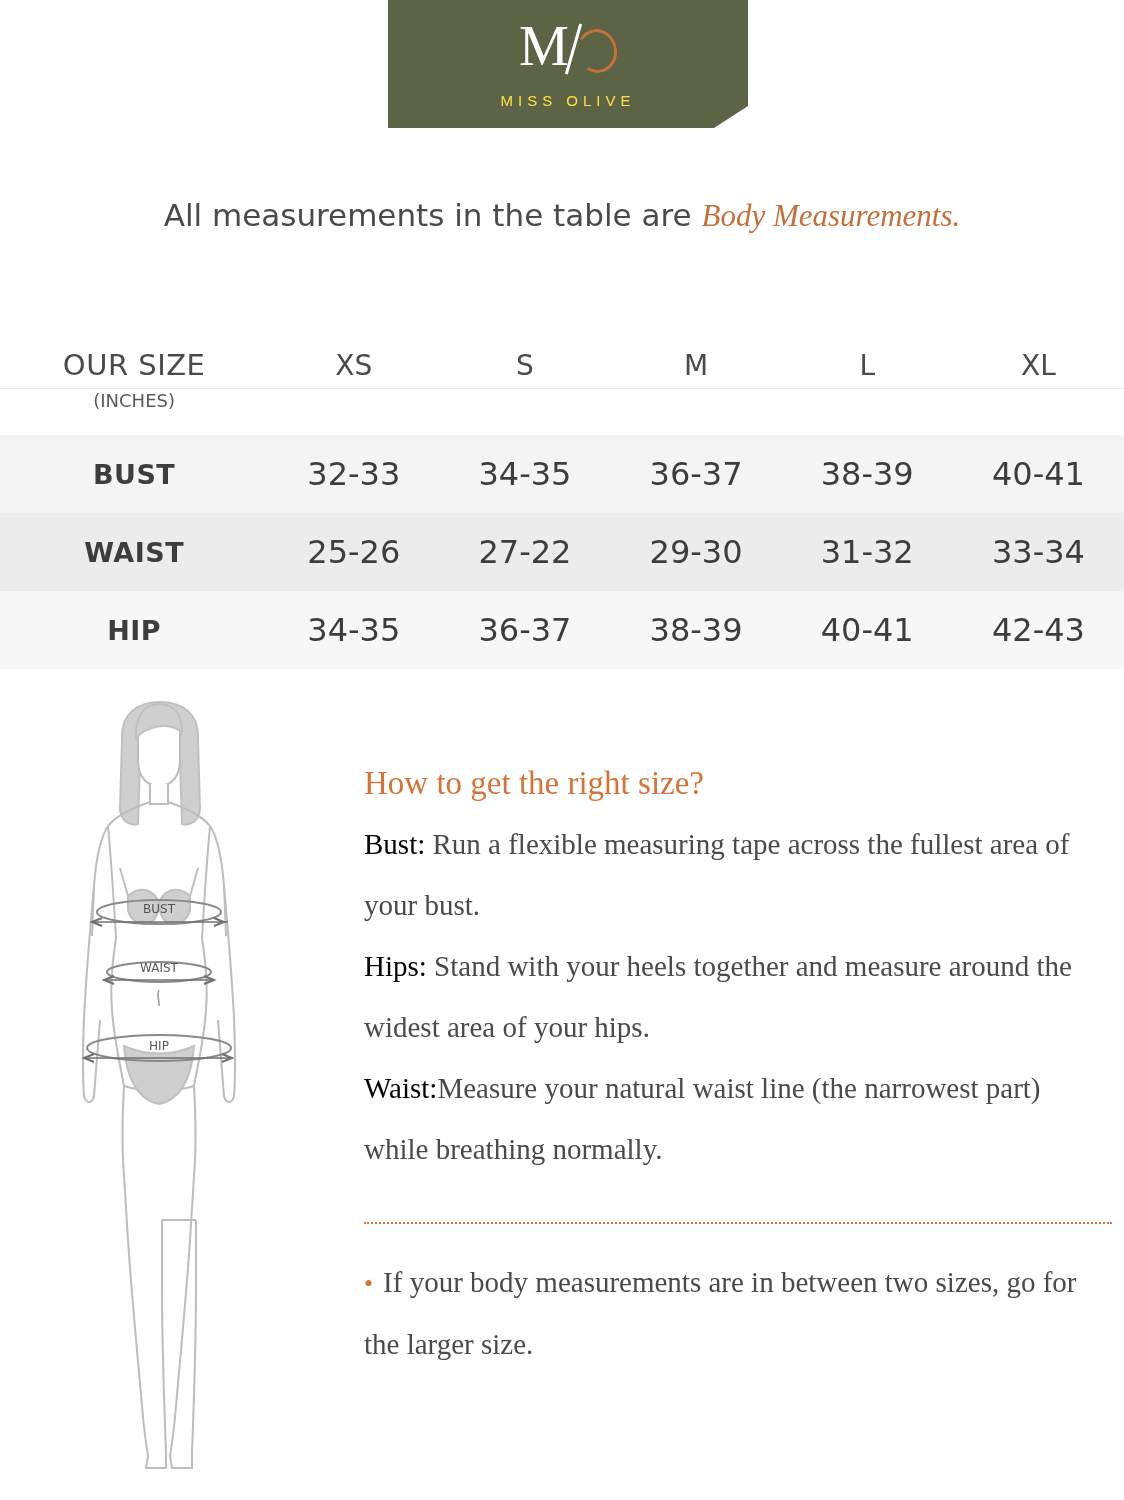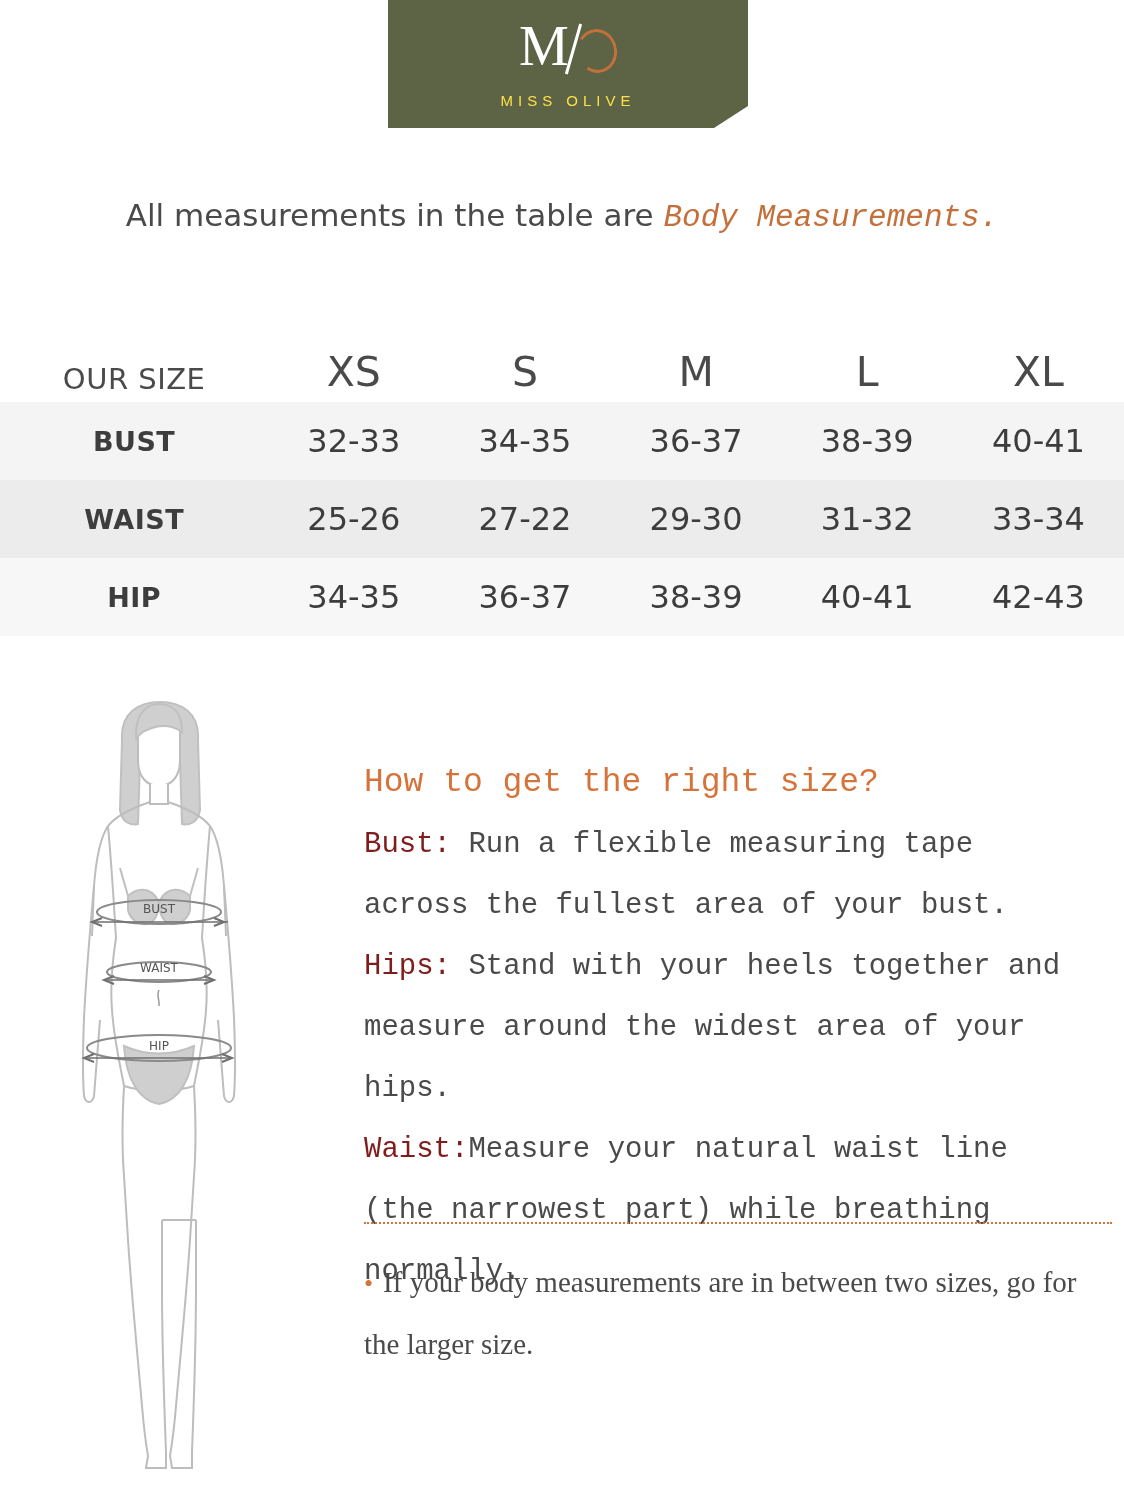--- a/index.html
+++ b/index.html
@@ -92,40 +92,40 @@
     width: 1124px;
     text-align: center;
     font-size: 31px;
     line-height: 46px;
     color: #4a4a4a;
     font-family: "DejaVu Sans", sans-serif;
   }
   .intro .em {
     color: #c4703b;
     font-style: italic;
-    font-family: Liberation Mono, monospace;
+    font-family: Liberation Serif, serif;
     font-size: 31px;
   }
 
   
   .size-table {
     position: absolute;
     left: 0;
     top: 348px;
     width: 1124px;
     border-collapse: collapse;
     font-family: "DejaVu Sans", sans-serif;
   }
   .size-table th, .size-table td {
     text-align: center;
     font-weight: normal;
   }
   .hdr-row th {
     padding: 0 0 6px 0;
-    font-size: 41px;
+    font-size: 28px;
     color: #4a4a4a;
     vertical-align: bottom;
   }
   .hdr-row th.our-size {
     font-size: 29px;
     letter-spacing: 0.5px;
     color: #4a4a4a;
     text-align: center;
   }
   .hdr-sub-row td {
@@ -162,37 +162,37 @@
     width: 290px;
     height: 780px;
   }
 
   
   .howto {
     position: absolute;
     left: 364px;
     top: 760px;
     width: 720px;
-    font-family: Liberation Mono, monospace;
+    font-family: Liberation Serif, serif;
   }
   .howto h2 {
     margin: 0 0 8px 0;
     font-size: 33px;
     font-weight: normal;
     color: #d4743a;
     line-height: 46px;
   }
   .howto p {
     margin: 0;
     font-size: 29px;
     line-height: 61px;
     color: #4a4a4a;
   }
   .howto .lbl {
-    color: #7f1d1d;
+    color: #000000;
   }
   .divider {
     position: absolute;
     left: 364px;
     top: 1222px;
     width: 748px;
     border-top: 2px dotted #d4743a;
     height: 0;
   }
   .note {
@@ -239,20 +239,28 @@
   </colgroup>
   <thead>
     <tr class="hdr-row">
       <th class="our-size">OUR SIZE</th>
       <th>XS</th>
       <th>S</th>
       <th>M</th>
       <th>L</th>
       <th>XL</th>
     </tr>
+    <tr class="hdr-sub-row">
+      <td>(INCHES)</td>
+      <td class="blank"></td>
+      <td class="blank"></td>
+      <td class="blank"></td>
+      <td class="blank"></td>
+      <td class="blank"></td>
+    </tr>
   </thead>
   <tbody>
     <tr class="data-row shade-a">
       <td class="rowlabel">BUST</td>
       <td class="cellpad">32-33</td>
       <td class="cellpad">34-35</td>
       <td class="cellpad">36-37</td>
       <td class="cellpad">38-39</td>
       <td class="cellpad">40-41</td>
     </tr>

